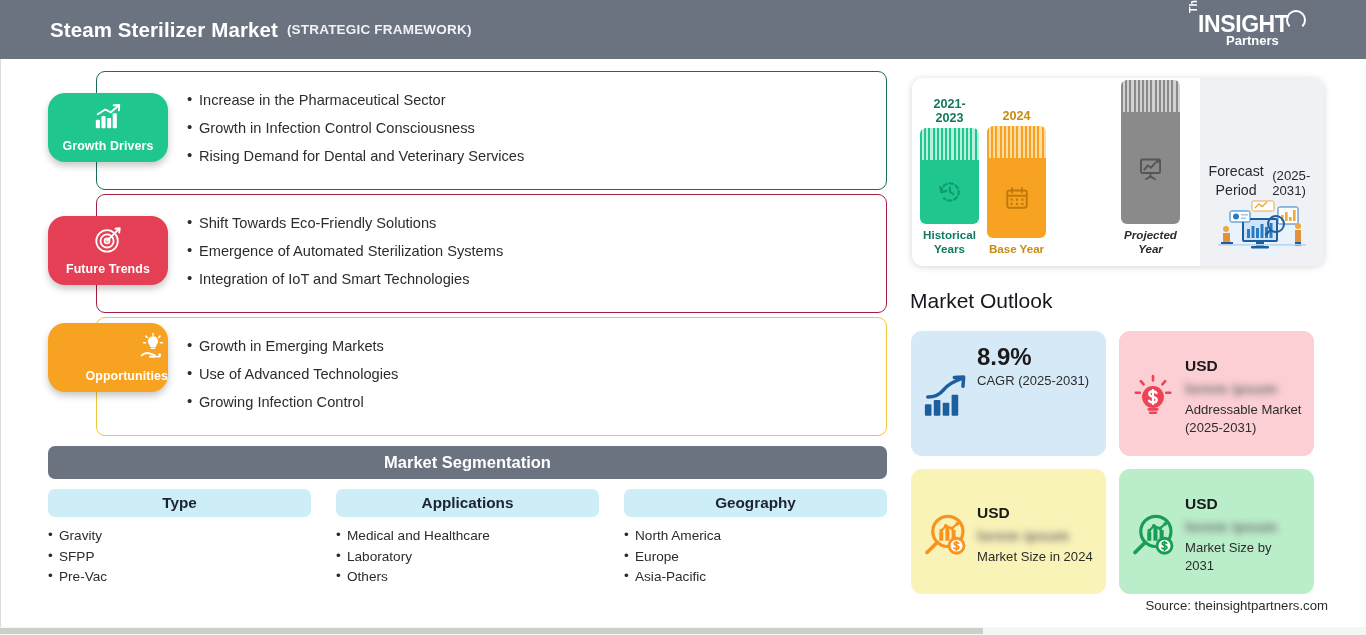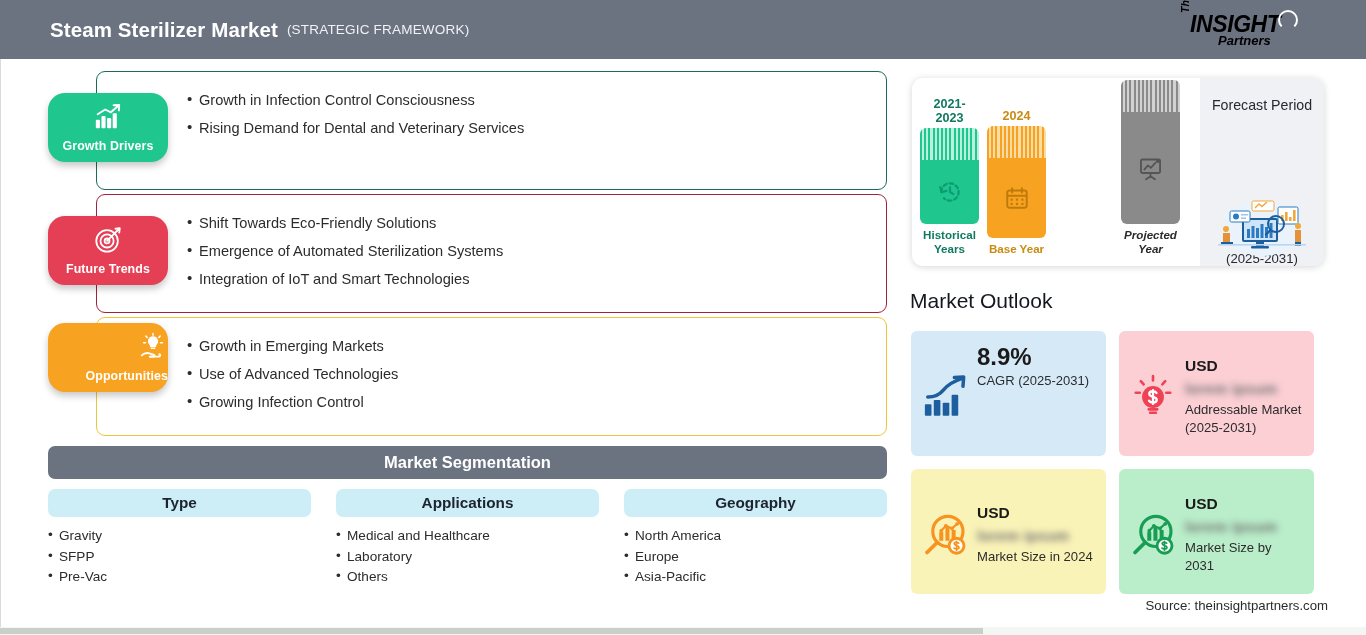--- a/index.html
+++ b/index.html
@@ -10,22 +10,22 @@
     overflow: hidden;
   }
   .page { position: relative; width: 1366px; height: 635px; background: #fff; }
 
   
   .header {
     position: absolute; left: 0; top: 0; width: 1366px; height: 59px;
     background: #6b7280; display: flex; align-items: center;
   }
   .header-title { margin-left: 50px; color: #ffffff; font-size: 20.5px; font-weight: bold; letter-spacing: .1px; }
-  .header-sub { color: #f1f2f4; font-size: 13.5px; font-weight: normal; margin-left: 9px; letter-spacing: .2px; }
-  .logo { position: absolute; right: 68px; top: 9px; width: 120px; height: 42px; color:#000000;font-style:italic; }
+  .header-sub { color: #f1f2f4; font-size: 13.5px; font-weight: bold; margin-left: 9px; letter-spacing: .2px; }
+  .logo { position: absolute; right: 60px; top: 9px; width: 120px; height: 42px; color:#ffffff; }
   .logo .the { position:absolute; left:1px; top:4px; font-size:10.5px; font-weight:bold;
       transform: rotate(-90deg); transform-origin: left top; }
   .logo .insight { position:absolute; left:12px; top:2px; font-size:23px; font-weight:bold; letter-spacing:-.4px; }
   .logo .partners { position:absolute; left:40px; top:24px; font-size:13px; font-weight:bold; }
   .logo .arcdot { position:absolute; right:0px; top:1px; width:20px; height:20px; border:2.6px solid #fff;
       border-radius:50%; border-bottom-color:transparent; }
 
   
   .left { position: absolute; left: 0; top: 59px; width: 900px; height: 576px; }
 
@@ -76,31 +76,31 @@
   }
   .timeline-bars { width: 288px; position: relative; }
   .bar-col { position: absolute; bottom: 10px; width: 59px; text-align: center; }
   .bar-year { font-size: 12.6px; font-weight: bold; margin-bottom: 3px; }
   .bar-body { width: 59px; border-radius: 6px; overflow: hidden; position: relative; margin: 0 auto; }
   .bar-stripes { height: 32px; width: 100%; }
   .bar-solid { width: 100%; display: flex; align-items: center; justify-content: center; }
   .bar-caption { font-size: 11.6px; font-weight: bold; line-height: 14px; margin-top: 4px; }
 
   .forecast {
-    width: 124px; background: #eff1f5; display: flex; flex-direction: column;
+    width: 124px; background: #eff1f5; display: flex; flex-direction: row;
     align-items: center; padding-top: 18px; position: relative; justify-content: space-between;
   }
   .fc-title { font-size: 14.2px; color: #252a31; line-height: 19px; text-align: center; }
   .fc-sub { font-size: 13.2px; color: #252a31; margin-top: 3px; }
   .fc-illu { position: absolute; bottom: 8px; left: 8px; width: 108px; height: 62px; }
 
   .outlook-title { position: absolute; left: 10px; top: 230px; font-size: 21px; font-weight: normal; color: #14181e; }
 
   .cards { position: absolute; left: 11px; top: 272px; width: 420px; display: flex; flex-wrap: wrap; gap: 13px; }
-  .card { width: 195px; height: 125px; border-radius: 6px; padding: 12px 11px 6px 11px; position: relative; }
+  .card { width: 195px; height: 125px; border-radius: 11px; padding: 12px 11px 6px 11px; position: relative; }
   .card-blue   { background: #d6e9f7; }
   .card-pink   { background: #fbcfd4; }
   .card-yellow { background: #faf3b8; }
   .card-green  { background: #baeeca; }
   .card-row { display: flex; align-items: flex-start; gap: 9px; height: 100%; }
   .card-icon { width: 46px; height: 46px; flex: 0 0 46px; align-self: center; }
   .card-text { flex: 1; }
   .cagr-value { font-size: 24px; font-weight: bold; color: #1a1a1a; line-height: 28px; }
   .cagr-label { font-size: 13px; color: #2c2c2c; margin-top: 2px; }
   .usd { font-size: 15.5px; font-weight: bold; color: #1a1a1a; }
@@ -130,20 +130,21 @@
       <span class="arcdot"></span>
     </div>
   </div>
 
   <div class="left-edge"></div>
 
   <div class="left">
 
     <div class="section sec-growth">
       <ul class="bullets">
+        <li>Increase in the Pharmaceutical Sector</li>
         <li>Growth in Infection Control Consciousness</li>
         <li>Rising Demand for Dental and Veterinary Services</li>
       </ul>
     </div>
     <div class="badge badge-growth">
       <svg class="badge-icon" viewBox="0 0 32 32">
         <rect x="3" y="19" width="4.4" height="9" rx="1" fill="#fff"></rect>
         <rect x="9" y="15" width="4.4" height="13" rx="1" fill="#fff"></rect>
         <rect x="15" y="17" width="4.4" height="11" rx="1" fill="#fff"></rect>
         <rect x="21" y="12" width="4.4" height="16" rx="1" fill="#fff"></rect>

